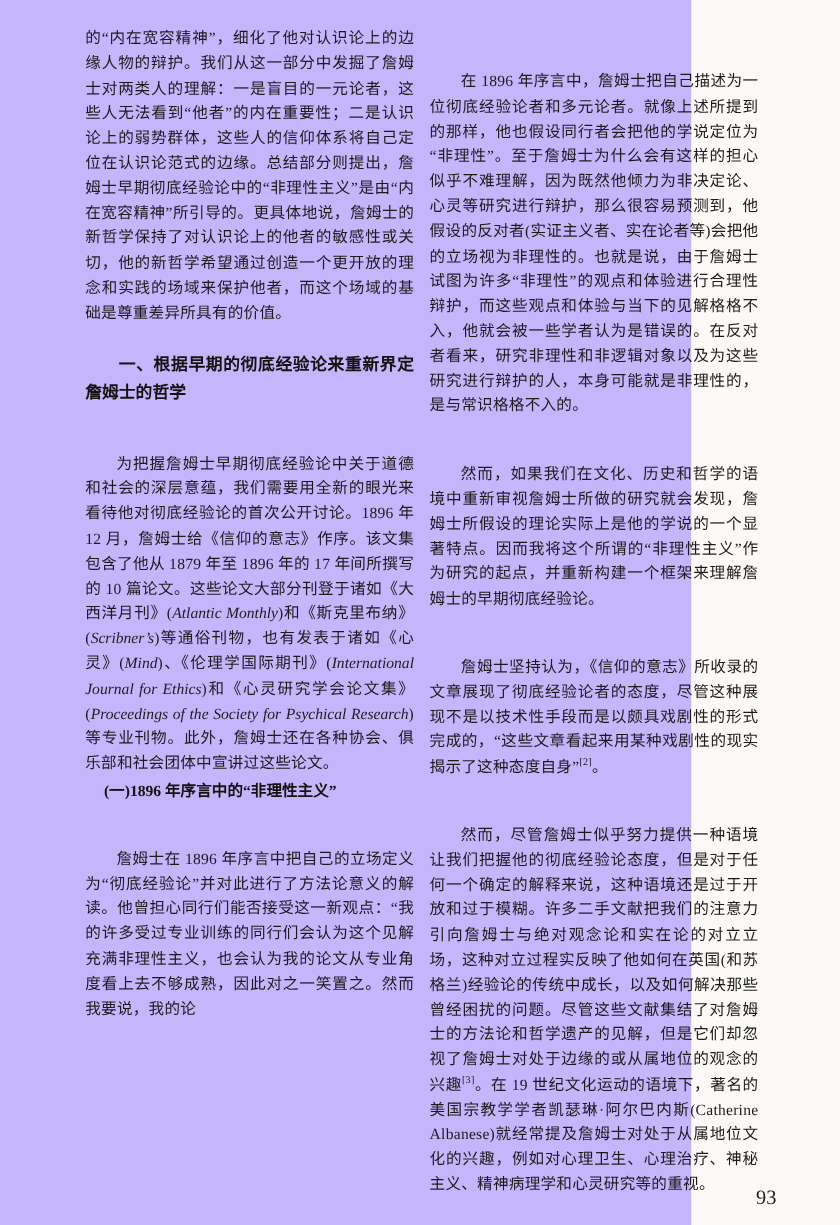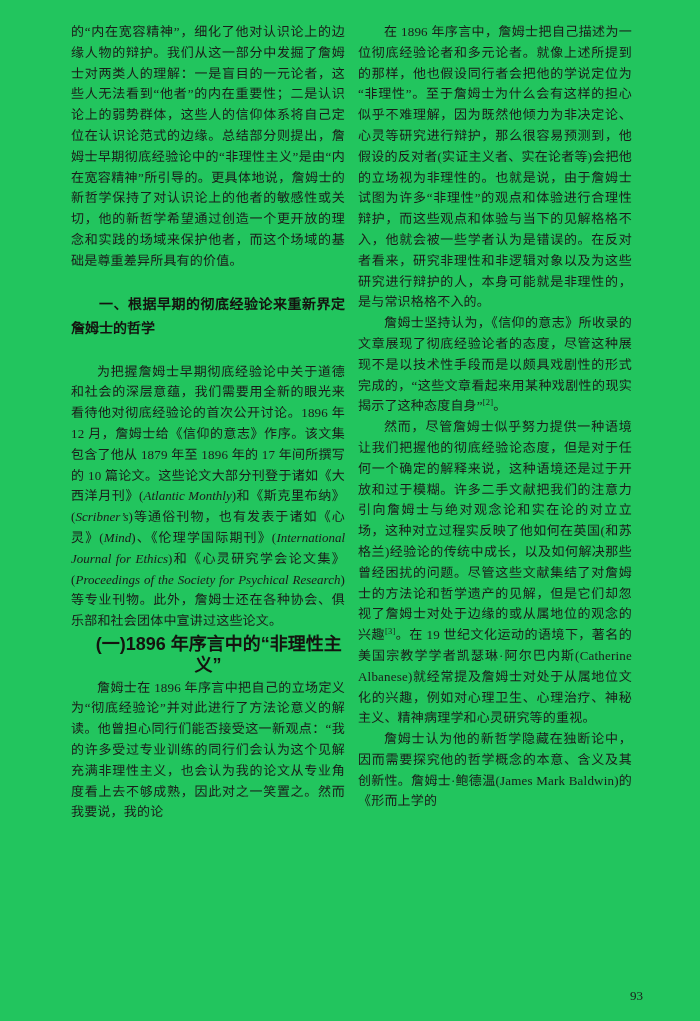--- a/index.html
+++ b/index.html
@@ -5,94 +5,94 @@
   html,body{margin:0;padding:0;}
   body{
     width:700px;height:1021px;
     background:#fbfaf7;
     font-family:"Liberation Serif","DejaVu Serif",serif;
     color:#1c1b19;
     overflow:hidden;
   }
   .page{
     position:relative;
-    width:700px;height:1021px;
-    background:#22c55e;
+    width:576px;height:1021px;
+    background:#c4b5fd;
   }
   .content{
     position:absolute;
     left:71px;top:22px;
     width:561px;
     display:flex;
     gap:13px;
   }
   .col{
     width:274px;
     flex:0 0 274px;
   }
   .para{
     font-size:13px;
     line-height:20.8px;
     text-align:justify;
     margin:0;
     letter-spacing:0.2px;
   }
-  .para.indent{text-indent:2em;}
+  .para.indent{text-indent:2em;margin-top:36px;}
   .heading{
     font-family:Liberation Mono, monospace;
     font-weight:bold;
     font-size:14px;
     line-height:24px;
     text-indent:2em;
     margin:21px 0 21px 0;
     color:#14130f;
     text-align:justify;
   }
   .subheading{
-    font-family:Liberation Sans, sans-serif;
+    font-family:Liberation Serif, serif;
     font-weight:bold;
-    font-size:18px;
+    font-size:13px;
     line-height:20.8px;
     text-indent:1.2em;
     margin:2px 0 2px 0;
     color:#14130f;
-    text-align:center;
   }
   .para i{
     font-style:italic;
     letter-spacing:0;
   }
   .para sup{
     font-size:8.5px;
     line-height:0;
     vertical-align:super;
   }
   .page-number{
     position:absolute;
     left:630px;
     top:988px;
     width:40px;
-    font-size:13px;
+    font-size:17px;
     text-align:left;
     color:#1c1b19;
   }
 </style>
 </head>
 <body>
 
 <div class="page">
   <div class="content">
     <div class="col">
         <p class="para"><span>的“内在宽容精神”，细化了他对认识论上的边缘人物的辩护。我们从这一部分中发掘了詹姆士对两类人的理解：一是盲目的一元论者，这些人无法看到“他者”的内在重要性；二是认识论上的弱势群体，这些人的信仰体系将自己定位在认识论范式的边缘。总结部分则提出，詹姆士早期彻底经验论中的“非理性主义”是由“内在宽容精神”所引导的。更具体地说，詹姆士的新哲学保持了对认识论上的他者的敏感性或关切，他的新哲学希望通过创造一个更开放的理念和实践的场域来保护他者，而这个场域的基础是尊重差异所具有的价值。</span></p>
         <p class="heading indent"><span>一、根据早期的彻底经验论来重新界定詹姆士的哲学</span></p>
         <p class="para indent"><span>为把握詹姆士早期彻底经验论中关于道德和社会的深层意蕴，我们需要用全新的眼光来看待他对彻底经验论的首次公开讨论。1896 年 12 月，詹姆士给《信仰的意志》作序。该文集包含了他从 1879 年至 1896 年的 17 年间所撰写的 10 篇论文。这些论文大部分刊登于诸如《大西洋月刊》(</span><i>Atlantic Monthly</i><span>)和《斯克里布纳》(</span><i>Scribner’s</i><span>)等通俗刊物，也有发表于诸如《心灵》(</span><i>Mind</i><span>)、《伦理学国际期刊》(</span><i>International Journal for Ethics</i><span>)和《心灵研究学会论文集》(</span><i>Proceedings of the Society for Psychical Research</i><span>)等专业刊物。此外，詹姆士还在各种协会、俱乐部和社会团体中宣讲过这些论文。</span></p>
         <p class="subheading indent"><span>(一)1896 年序言中的“非理性主义”</span></p>
         <p class="para indent"><span>詹姆士在 1896 年序言中把自己的立场定义为“彻底经验论”并对此进行了方法论意义的解读。他曾担心同行们能否接受这一新观点：“我的许多受过专业训练的同行们会认为这个见解充满非理性主义，也会认为我的论文从专业角度看上去不够成熟，因此对之一笑置之。然而我要说，我的论</span></p>
       </div>
     <div class="col">
         <p class="para indent"><span>在 1896 年序言中，詹姆士把自己描述为一位彻底经验论者和多元论者。就像上述所提到的那样，他也假设同行者会把他的学说定位为“非理性”。至于詹姆士为什么会有这样的担心似乎不难理解，因为既然他倾力为非决定论、心灵等研究进行辩护，那么很容易预测到，他假设的反对者(实证主义者、实在论者等)会把他的立场视为非理性的。也就是说，由于詹姆士试图为许多“非理性”的观点和体验进行合理性辩护，而这些观点和体验与当下的见解格格不入，他就会被一些学者认为是错误的。在反对者看来，研究非理性和非逻辑对象以及为这些研究进行辩护的人，本身可能就是非理性的，是与常识格格不入的。</span></p>
+        <p class="para indent"><span>然而，如果我们在文化、历史和哲学的语境中重新审视詹姆士所做的研究就会发现，詹姆士所假设的理论实际上是他的学说的一个显著特点。因而我将这个所谓的“非理性主义”作为研究的起点，并重新构建一个框架来理解詹姆士的早期彻底经验论。</span></p>
         <p class="para indent"><span>詹姆士坚持认为，《信仰的意志》所收录的文章展现了彻底经验论者的态度，尽管这种展现不是以技术性手段而是以颇具戏剧性的形式完成的，“这些文章看起来用某种戏剧性的现实揭示了这种态度自身”</span><sup>[2]</sup><span>。</span></p>
         <p class="para indent"><span>然而，尽管詹姆士似乎努力提供一种语境让我们把握他的彻底经验论态度，但是对于任何一个确定的解释来说，这种语境还是过于开放和过于模糊。许多二手文献把我们的注意力引向詹姆士与绝对观念论和实在论的对立立场，这种对立过程实反映了他如何在英国(和苏格兰)经验论的传统中成长，以及如何解决那些曾经困扰的问题。尽管这些文献集结了对詹姆士的方法论和哲学遗产的见解，但是它们却忽视了詹姆士对处于边缘的或从属地位的观念的兴趣</span><sup>[3]</sup><span>。在 19 世纪文化运动的语境下，著名的美国宗教学学者凯瑟琳·阿尔巴内斯(Catherine Albanese)就经常提及詹姆士对处于从属地位文化的兴趣，例如对心理卫生、心理治疗、神秘主义、精神病理学和心灵研究等的重视。</span></p>
         <p class="para indent"><span>詹姆士认为他的新哲学隐藏在独断论中，因而需要探究他的哲学概念的本意、含义及其创新性。詹姆士·鲍德温(James Mark Baldwin)的《形而上学的</span></p>
       </div>
   </div>
   <div class="page-number">93</div>
 </div>
 
 </body></html>

